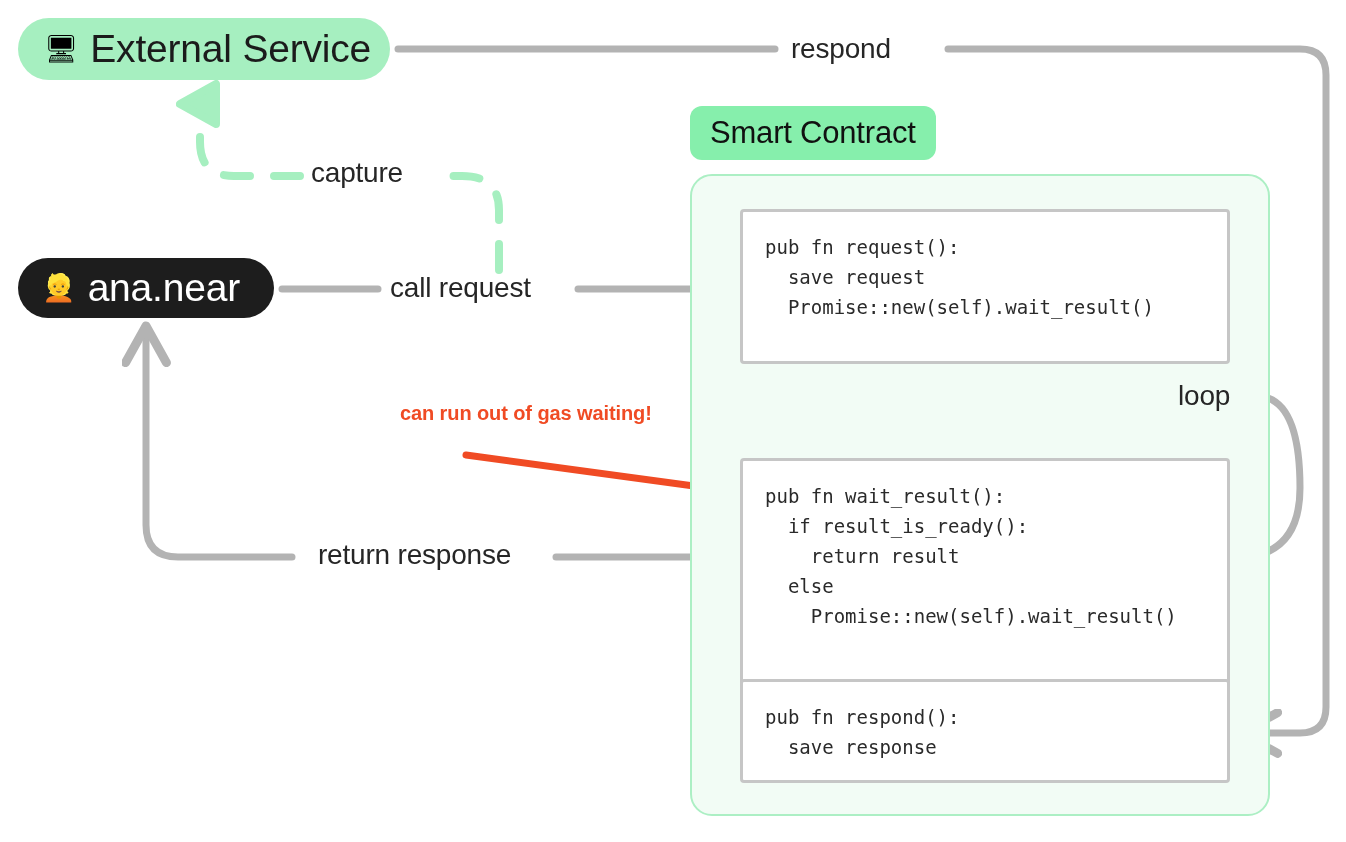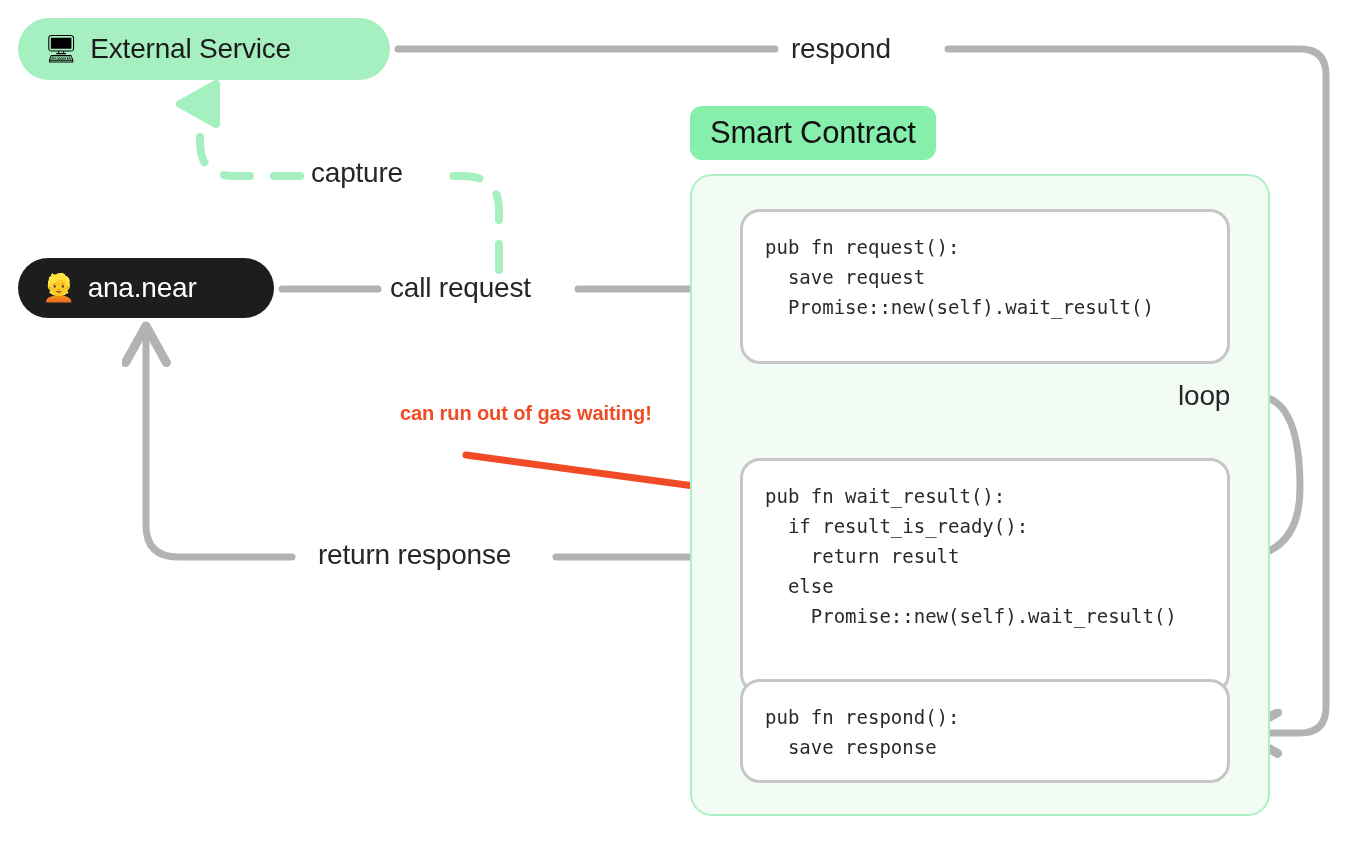--- a/index.html
+++ b/index.html
@@ -37,21 +37,21 @@
     box-sizing: border-box;
     white-space: nowrap;
   }
   .pill .emoji {
     font-size: 27px;
     line-height: 1;
     margin-right: 12px;
     display: inline-block;
   }
   .pill .ptext {
-    font-size: 28px;
+    font-size: 39px;
     letter-spacing: -0.2px;
   }
 
   #external-service {
     left: 18px;
     top: 18px;
     width: 372px;
     height: 62px;
     border-radius: 31px;
     background: #A6EFC0;
@@ -96,21 +96,21 @@
     border-radius: 22px;
     background: #F2FCF5;
   }
 
   
   .code-box {
     position: absolute;
     box-sizing: border-box;
     background: #ffffff;
     border: 3px solid #C6C6C6;
-    border-radius: 20px;
+    border-radius: 4px;
     padding: 20px 22px;
     font-family: "DejaVu Sans Mono", "Liberation Mono", monospace;
     font-size: 19px;
     line-height: 30px;
     color: #2a2a2a;
     white-space: pre;
   }
   #code-request   { left: 740px; top: 209px; width: 490px; height: 155px; }
   #code-wait      { left: 740px; top: 458px; width: 490px; height: 236px; }
   #code-respond   { left: 740px; top: 679px; width: 490px; height: 104px; }

